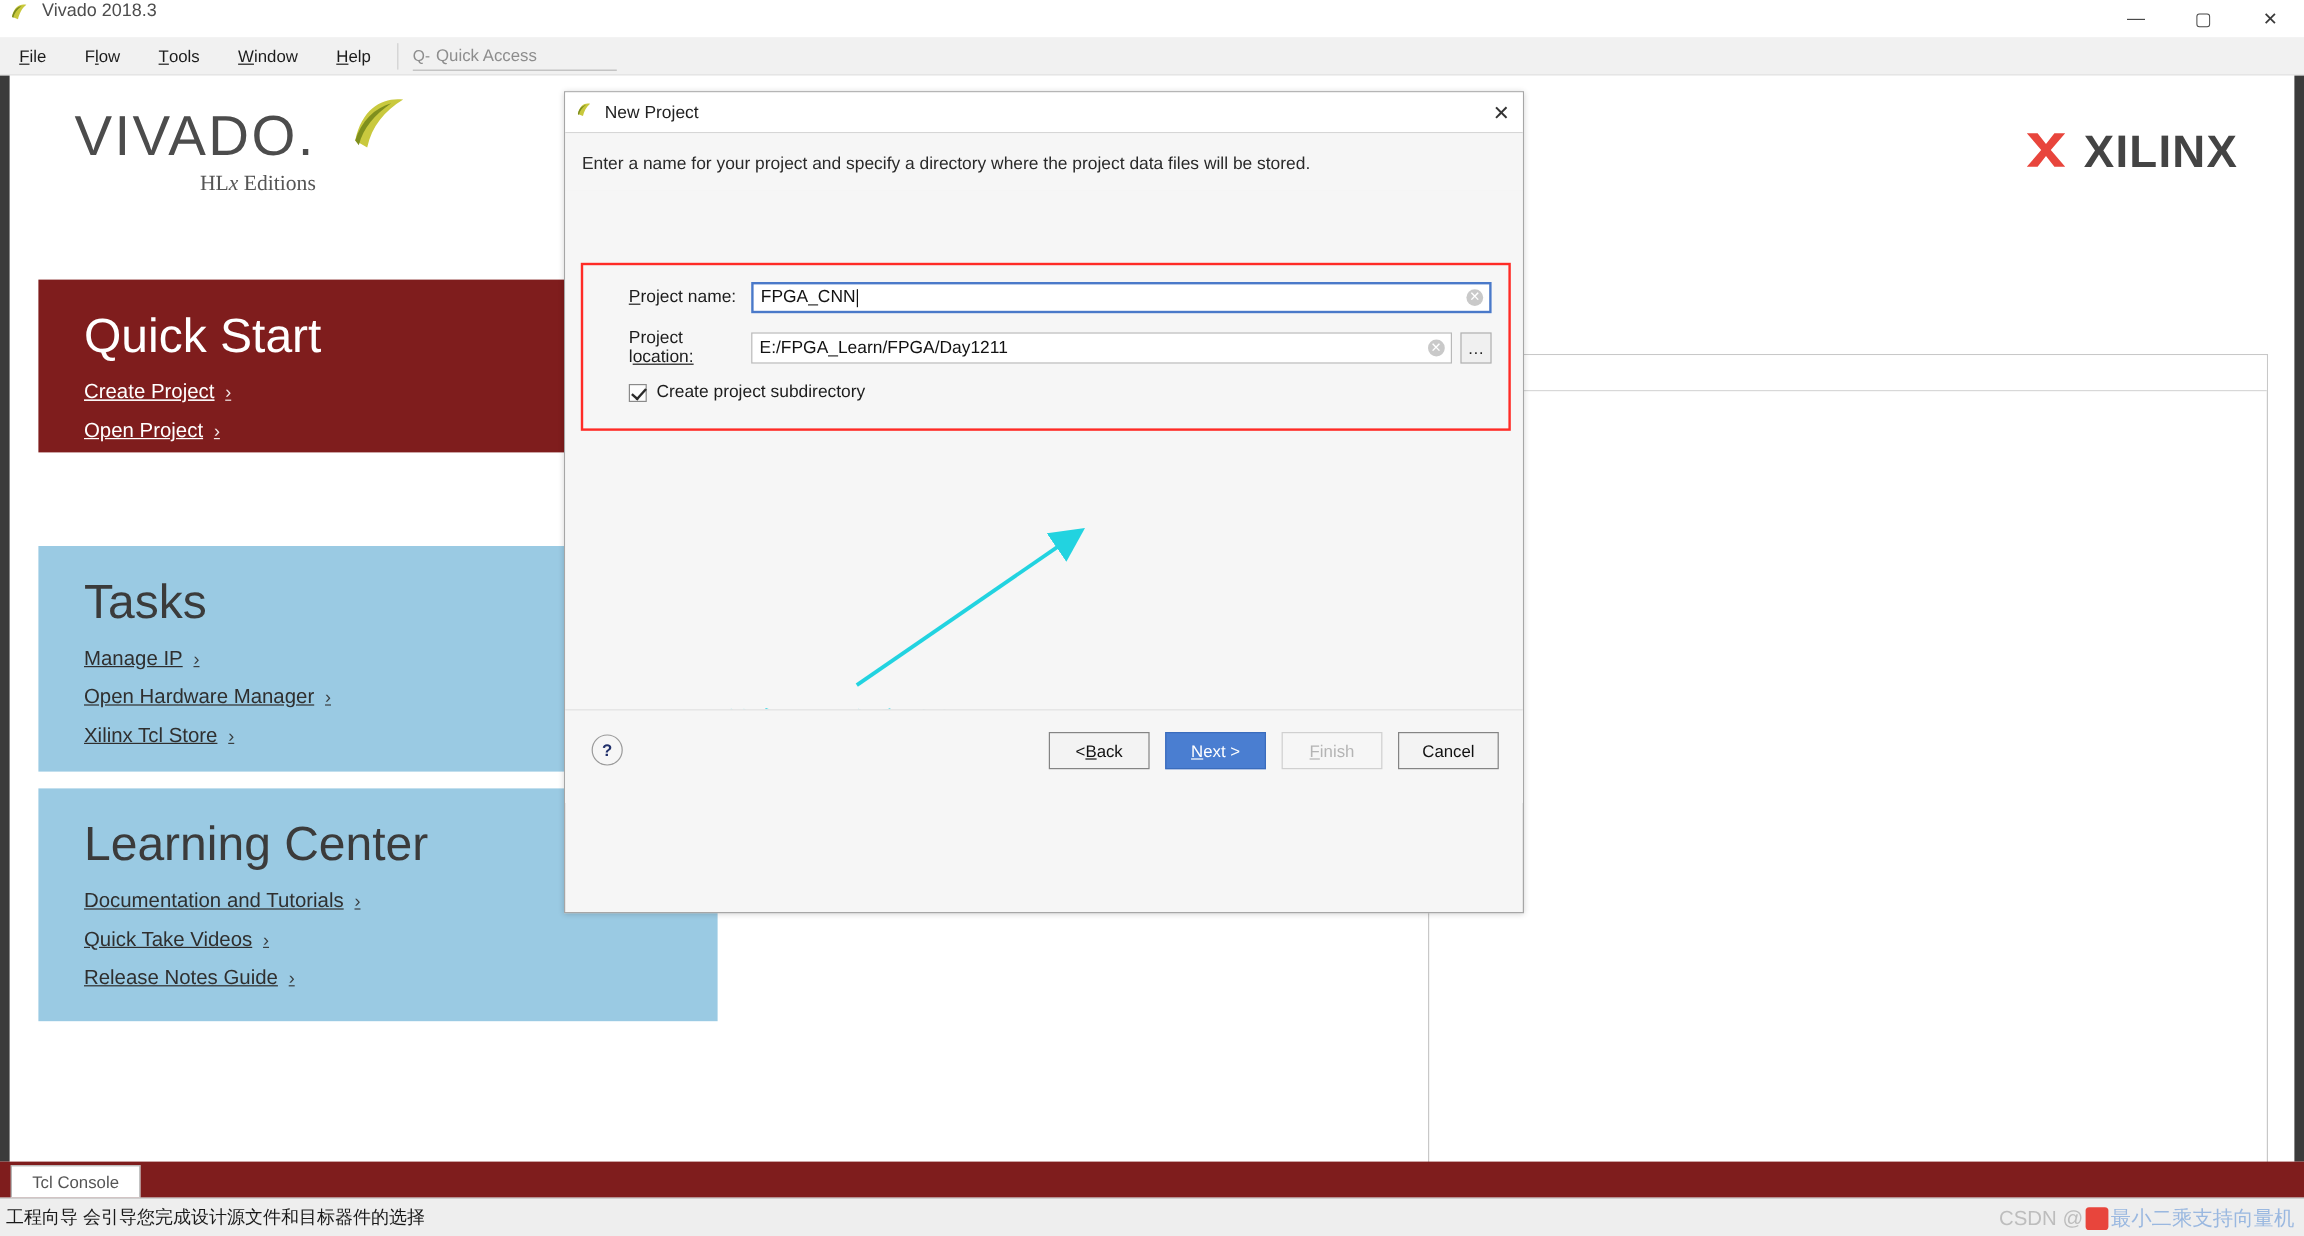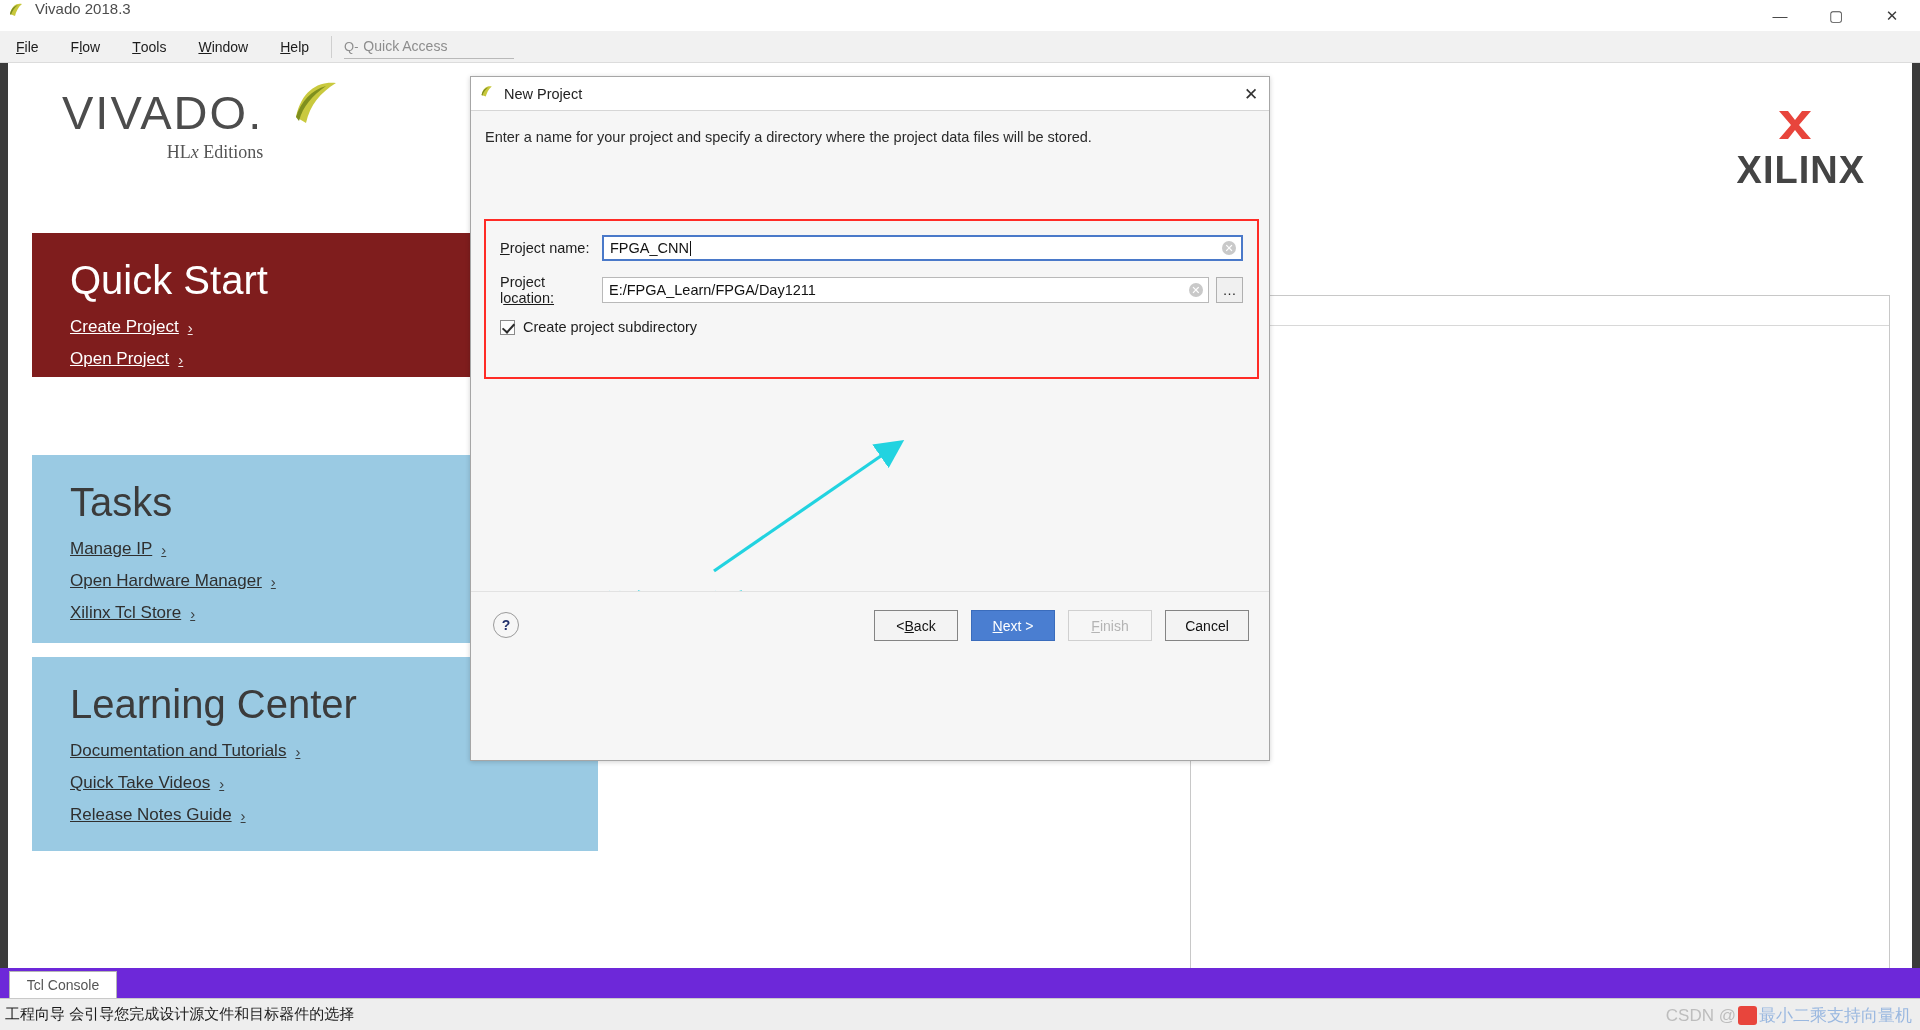--- a/index.html
+++ b/index.html
@@ -64,21 +64,21 @@
     font-size: 47px; letter-spacing: 2px; color: #4c4c4c;
     font-family: "Liberation Sans", sans-serif; font-weight: 300;
   }
   .vivado-sub {
     font-size: 18px; color: #555; text-align: right; margin-top: 2px;
     font-family: "Liberation Serif", serif;
   }
   .brand-leaf { position: absolute; left: 228px; top: -8px; }
 
   .xilinx-brand {
-    position: absolute; right: 55px; top: 42px; display: flex; align-items: center; flex-direction: column;
+    position: absolute; right: 55px; top: 42px; display: flex; align-items: center;
   }
   .xilinx-word {
     font-size: 38px; color: #444; letter-spacing: 1px; font-weight: 700;
     font-family: "Liberation Sans", sans-serif;
   }
 
   
   .panel {
     position: absolute; left: 32px; padding: 26px 0 24px 38px;
   }
@@ -107,21 +107,21 @@
     position: absolute; left: 1190px; top: 232px; width: 700px; height: 710px;
     background: #ffffff; border: 1px solid #c8c8c8;
   }
   .right-white-box .rb-header {
     height: 30px; border-bottom: 1px solid #d8d8d8; background: #ffffff;
   }
 
   
   .tclbar {
     position: absolute; left: 0; top: 968px; width: 1920px; height: 62px;
-    background: #6d28d9;
+    background: #7f1d1d;
   }
   .tcl-tab {
     position: absolute; left: 9px; top: 3px; width: 108px; height: 27px;
     border: 1px solid #b5b5b5; border-bottom: none; background: #ffffff;
     display: flex; align-items: center; justify-content: center;
     font-size: 14px; color: #555;
   }
   .statusline {
     position: absolute; left: 0; top: 30px; width: 1920px; height: 32px;
     background: #eeeeee; border-top: 1px solid #c9c9c9;
@@ -162,22 +162,23 @@
   .dlg-head h2 {
     font-size: 17px; color: #1a1a1a; font-weight: bold; margin-bottom: 15px;
     font-family: "Liberation Sans", sans-serif;
   }
   .dlg-head p { font-size: 14.5px; color: #2a2a2a; }
   .head-leaf { position: absolute; right: 14px; top: 58px; }
 
   .dlg-body { position: relative; height: 510px; background: #f6f6f6; }
 
   .form-outline {
-    position: absolute; left: 13px; top: 60px; width: 775px; height: 160px;
+    position: absolute; left: 13px; top: 60px; width: 775px; height: 140px;
     border: 2px solid #ff2b26;
+    padding-left: 24px;
   }
   .form-inner { padding: 14px 14px 0 14px; }
 
   .frow { display: flex; align-items: center; margin-bottom: 13px; }
   .flabel {
     font-size: 14.5px; color: #1c1c1c; width: 102px; flex: none;
     font-family: "Liberation Sans", sans-serif;
   }
   .flabel u { text-decoration: underline; }
 

